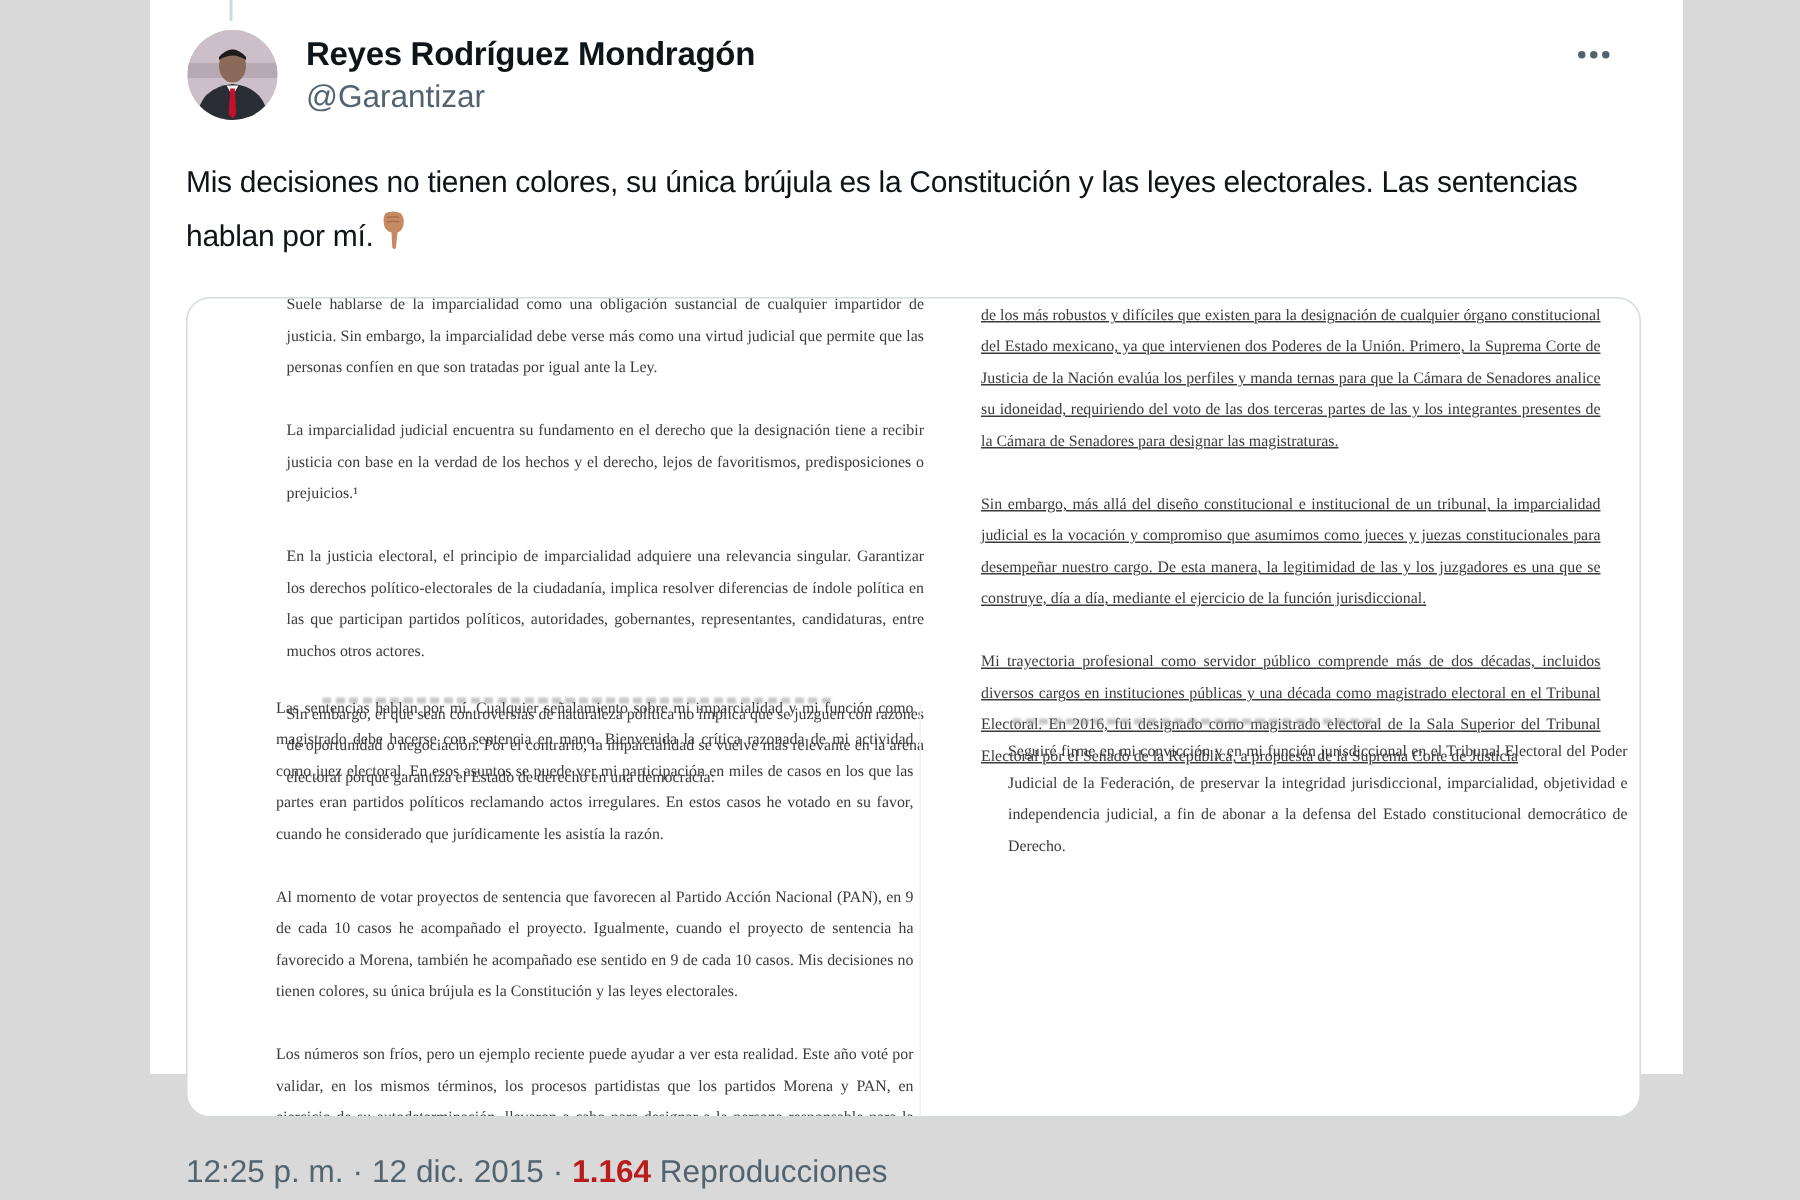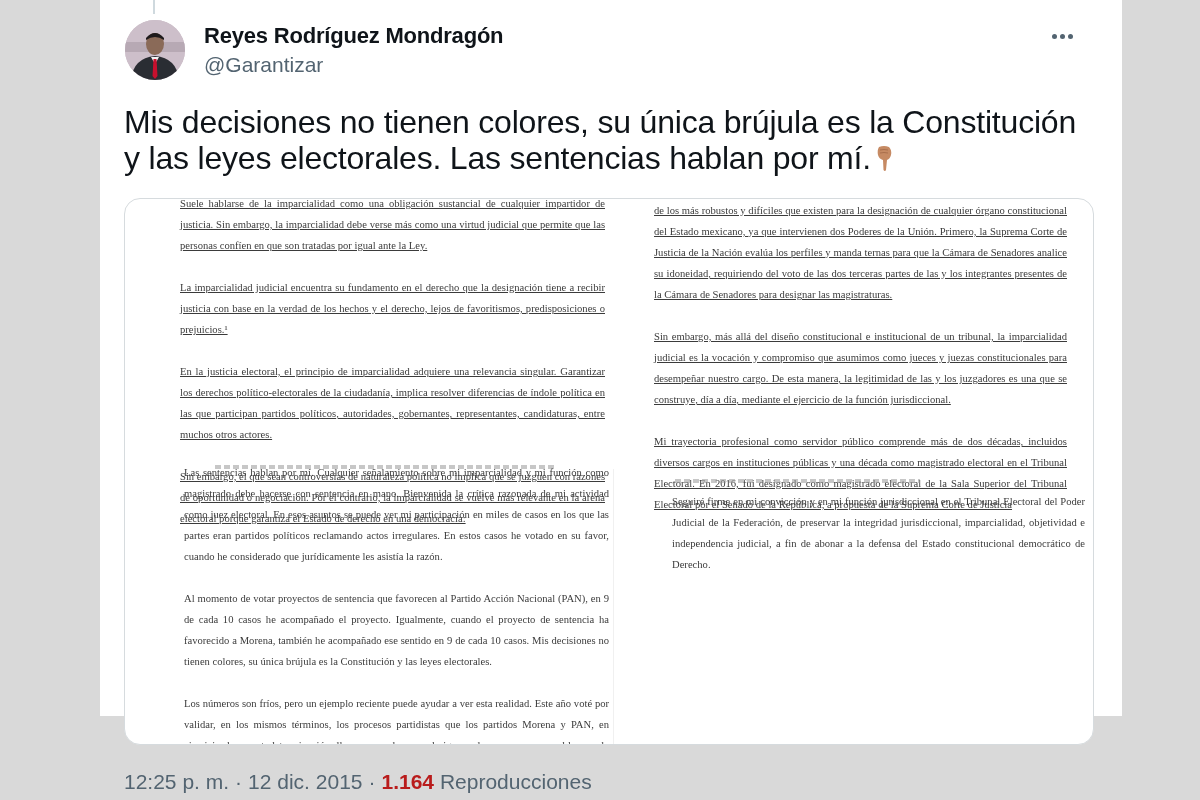--- a/index.html
+++ b/index.html
@@ -57,21 +57,21 @@
       cursor: pointer;
     }
     .more-btn span {
       width: 5px; height: 5px; border-radius: 50%;
       background: #536471; display: block;
     }
     .tweet-text {
       position: absolute;
       left: 24px; top: 104px;
       width: 960px;
-      font-size: 32px;
+      font-size: 20px;
       line-height: 36px;
       color: #0f1419;
       letter-spacing: -0.2px;
     }
     .emoji {
       display: inline-block;
       vertical-align: -4px;
       margin-left: 4px;
       width: 18px; height: 28px;
     }
@@ -89,21 +89,21 @@
       position: absolute;
       font-family: "Liberation Serif", "DejaVu Serif", serif;
       font-size: 10.6px;
       line-height: 21px;
       color: #3b3b3b;
       text-align: justify;
       filter: blur(0.35px);
     }
     .doc-col p { margin-bottom: 21px; }
     .doc-col p:last-child { margin-bottom: 0; }
-    .col-l1 { left: 55px; top: -6px; width: 425px; text-decoration: underline; }
+    .col-l1 { left: 66px; top: -6px; width: 425px; }
     .col-l2 { left: 59px; top: 263px; width: 425px; }
     .col-r1 { left: 529px; top: 1px; width: 413px; text-decoration: underline; }
     .col-r2 { left: 547px; top: 292px; width: 413px; }
     .cutoff-line {
       position: absolute;
       height: 4px;
       background: repeating-linear-gradient(90deg, #9a9a9a 0 6px, transparent 6px 9px);
       opacity: 0.55;
       filter: blur(0.6px);
     }

